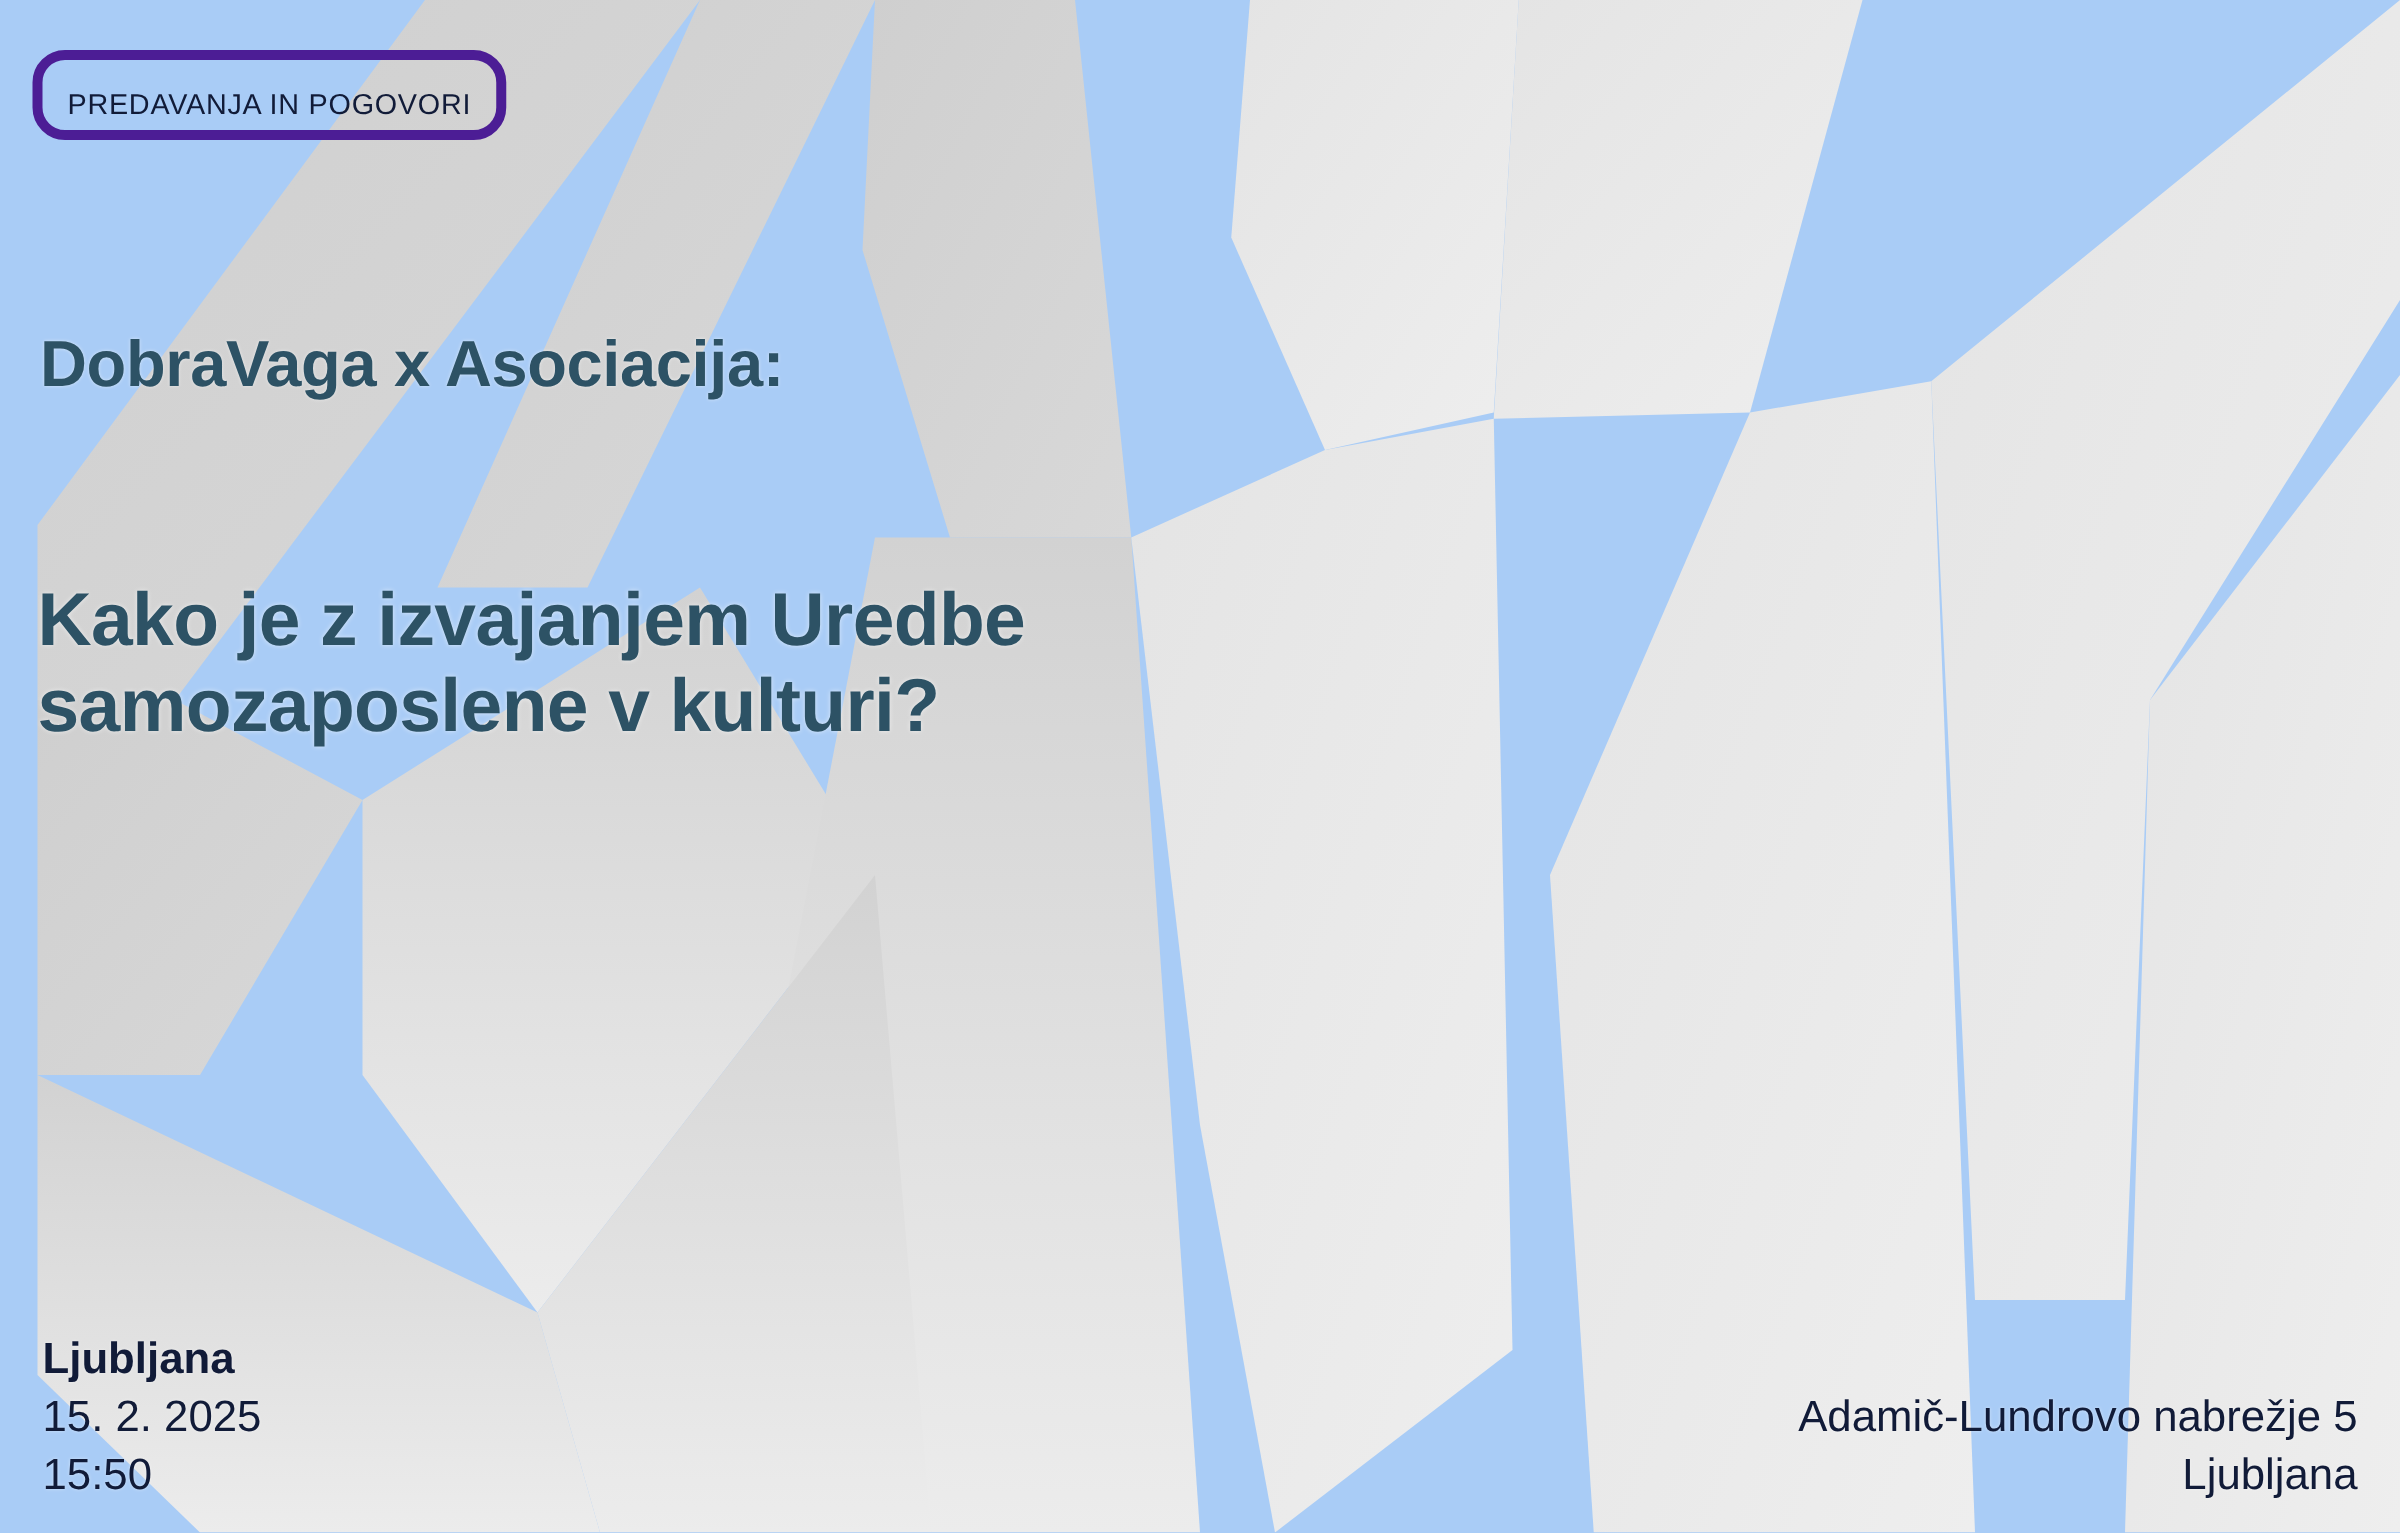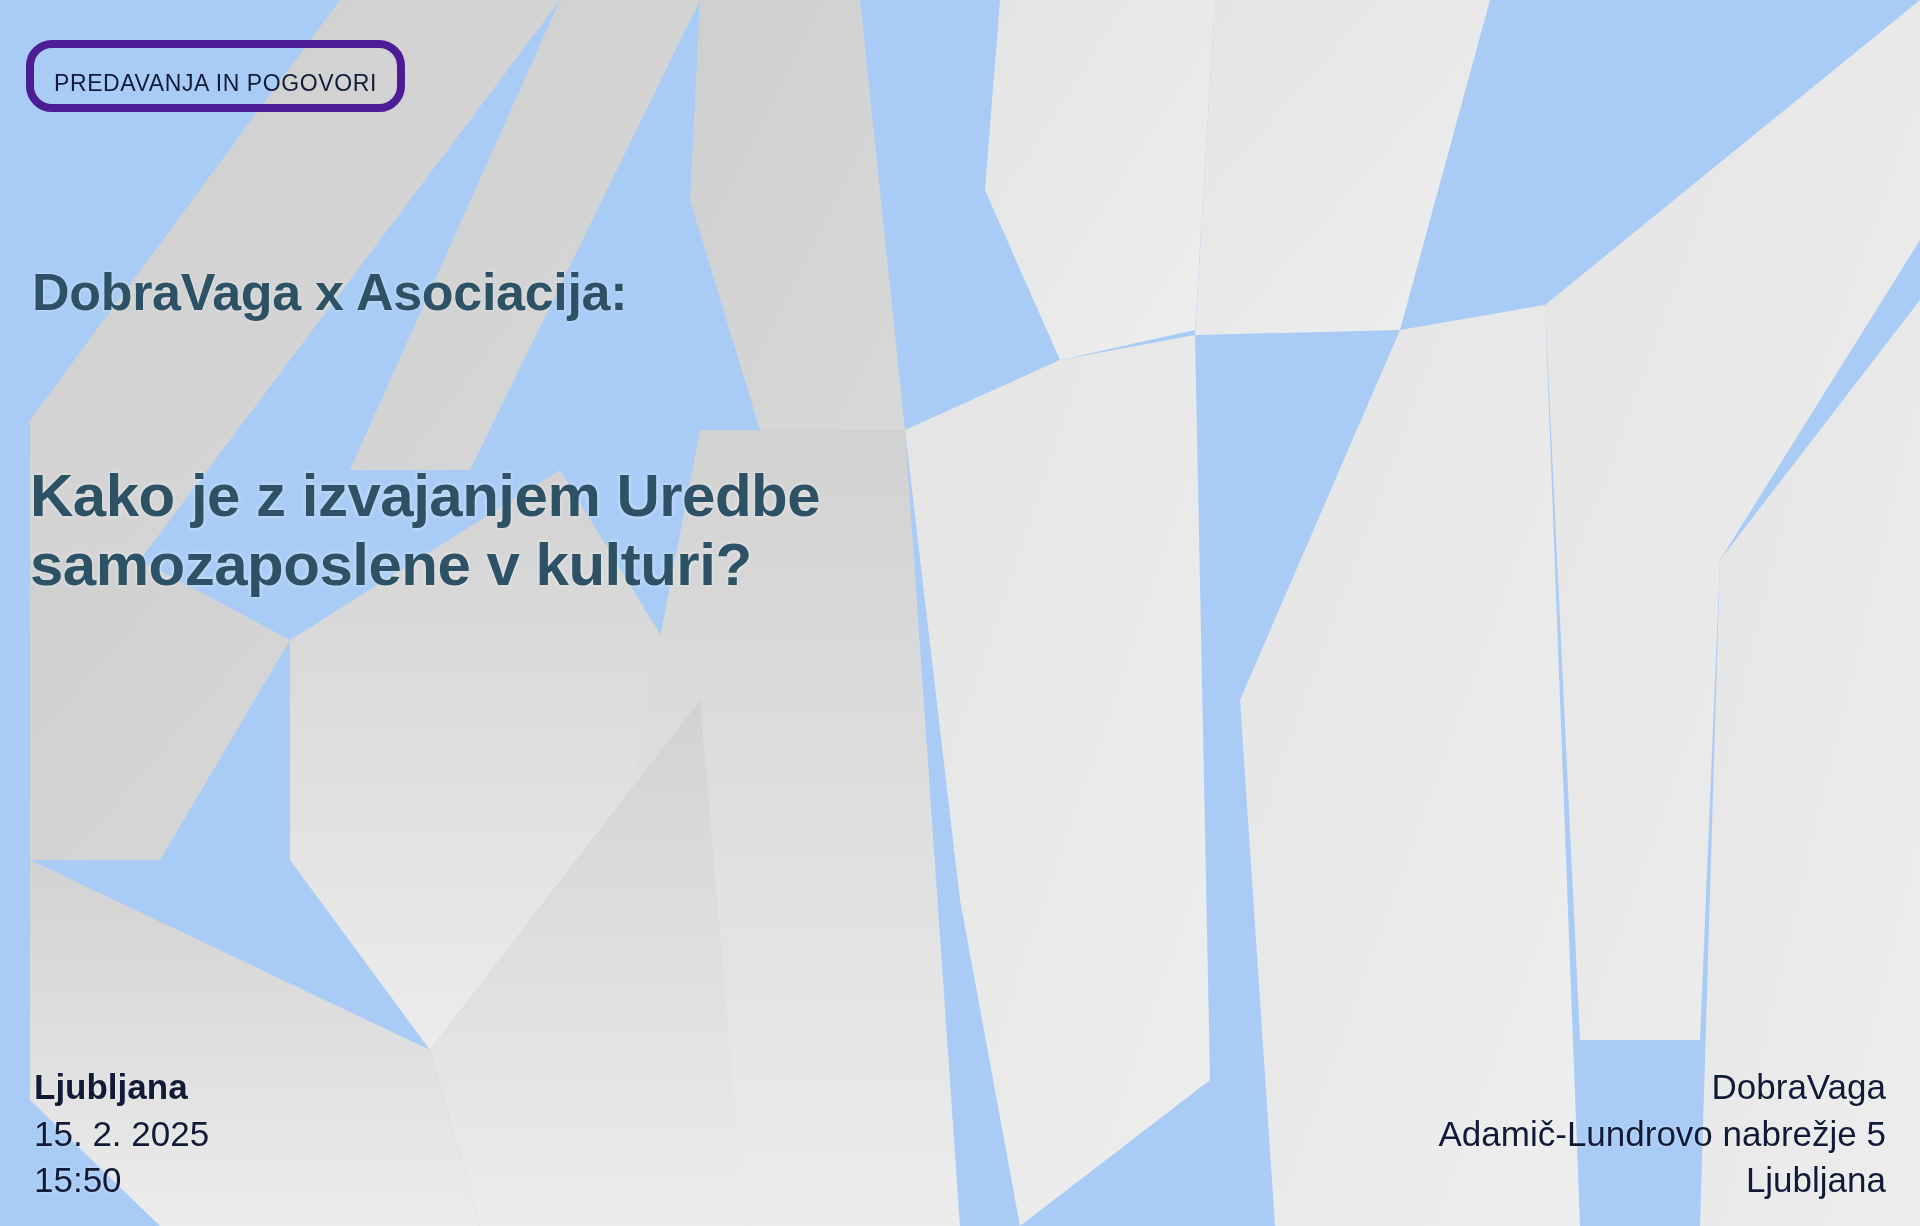--- a/index.html
+++ b/index.html
@@ -146,16 +146,15 @@
   <div class="headline-line">samozaposlene v kulturi?</div>
 </div>
 
 <div id="footer-left">
   <div class="footer-line strong">Ljubljana</div>
   <div class="footer-line">15. 2. 2025</div>
   <div class="footer-line">15:50</div>
 </div>
 
 <div id="footer-right">
-  <div class="footer-line">DobraVaga</div>
   <div class="footer-line">Adamič-Lundrovo nabrežje 5</div>
   <div class="footer-line">Ljubljana</div>
 </div>
 
 </body></html>

